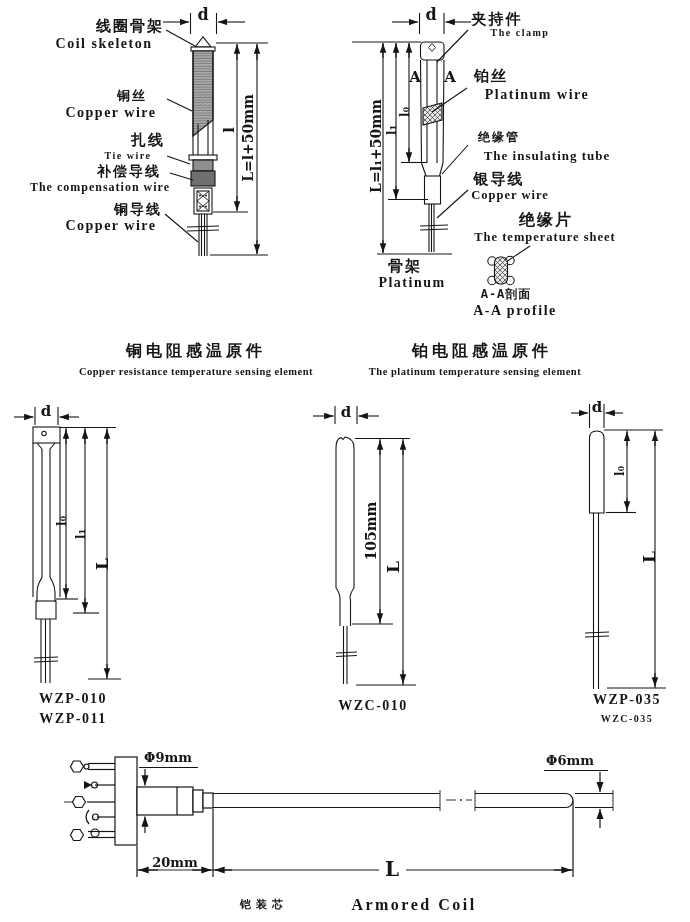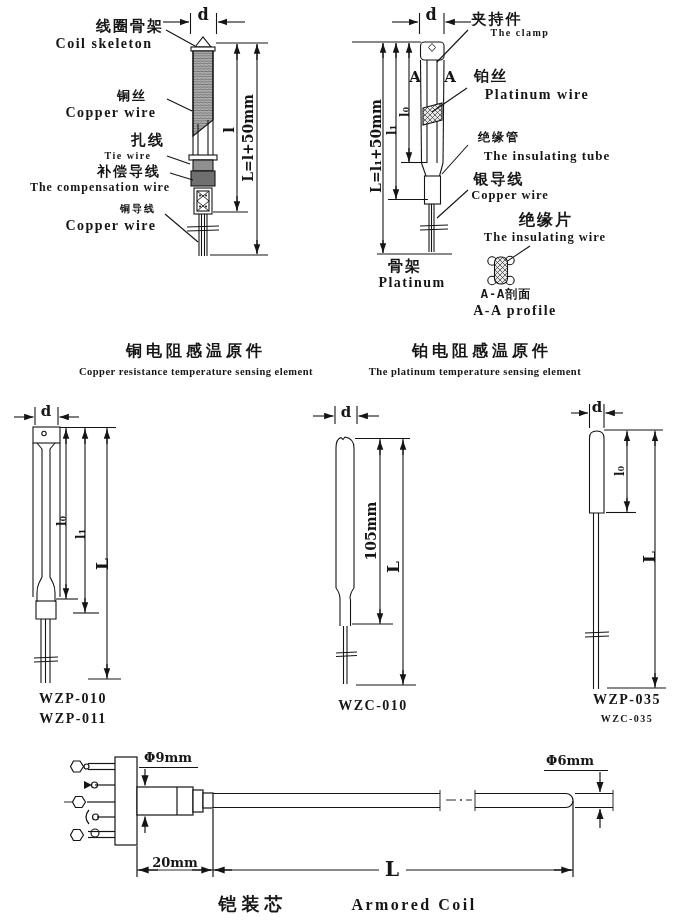--- a/index.html
+++ b/index.html
@@ -287,38 +287,38 @@
 <div class="lwrap">
 
   <div class="lbl zh" style="left:130px;top:27px;font-size:15px">线圈骨架</div>
   <div class="lbl en" style="left:104px;top:44px;font-size:14px">Coil skeleton</div>
   <div class="lbl zh" style="left:132px;top:96px;font-size:13px">铜丝</div>
   <div class="lbl en" style="left:111px;top:113px;font-size:14px">Copper wire</div>
   <div class="lbl zh" style="left:148px;top:141px;font-size:15px">扎线</div>
   <div class="lbl en" style="left:128px;top:156px;font-size:10px">Tie wire</div>
   <div class="lbl zh" style="left:129px;top:172px;font-size:14px">补偿导线</div>
   <div class="lbl en" style="left:100px;top:187px;font-size:12px;letter-spacing:1px">The compensation wire</div>
-  <div class="lbl zh" style="left:138px;top:210px;font-size:10px">铜导线</div>
+  <div class="lbl zh" style="left:138px;top:210px;font-size:14px">铜导线</div>
   <div class="lbl en" style="left:111px;top:226px;font-size:14px">Copper wire</div>
   <div class="lbl dim" style="left:203px;top:15px;font-size:16px">d</div>
   <div class="lbl dim rot" style="left:229px;top:130px;font-size:15px">l</div>
   <div class="lbl dim rot" style="left:248px;top:138px;font-size:14px">L=l+50mm</div>
   <div class="lbl zh" style="left:196px;top:352px;font-size:16px;letter-spacing:4px">铜电阻感温原件</div>
   <div class="lbl en" style="left:196px;top:372px;font-size:10.5px;letter-spacing:0.5px">Copper resistance temperature sensing element</div>
 
   <div class="lbl zh" style="left:497px;top:20px;font-size:15px">夹持件</div>
   <div class="lbl en" style="left:520px;top:33px;font-size:10px">The clamp</div>
   <div class="lbl zh" style="left:491px;top:77px;font-size:15px">铂丝</div>
   <div class="lbl en" style="left:537px;top:95px;font-size:14px">Platinum wire</div>
   <div class="lbl zh" style="left:499px;top:138px;font-size:12px">绝缘管</div>
   <div class="lbl en" style="left:547px;top:155px;font-size:13px;letter-spacing:1px">The insulating tube</div>
   <div class="lbl zh" style="left:499px;top:180px;font-size:15px">银导线</div>
   <div class="lbl en" style="left:510px;top:195px;font-size:12.5px;letter-spacing:1px">Copper wire</div>
   <div class="lbl zh" style="left:546px;top:221px;font-size:16px">绝缘片</div>
-  <div class="lbl en" style="left:545px;top:237px;font-size:12.5px;letter-spacing:1px">The insulating wire</div>
+  <div class="lbl en" style="left:545px;top:237px;font-size:12.5px;letter-spacing:1px">The temperature sheet</div>
   <div class="lbl zh" style="left:405px;top:267px;font-size:15px">骨架</div>
   <div class="lbl en" style="left:412px;top:283px;font-size:14px">Platinum</div>
   <div class="lbl zh" style="left:506px;top:295px;font-size:12px;letter-spacing:1px">A-A剖面</div>
   <div class="lbl en" style="left:515px;top:311px;font-size:14px">A-A profile</div>
   <div class="lbl dim" style="left:415px;top:77px;font-size:15px">A</div>
   <div class="lbl dim" style="left:450px;top:77px;font-size:15px">A</div>
   <div class="lbl dim" style="left:431px;top:15px;font-size:16px">d</div>
   <div class="lbl dim rot" style="left:405px;top:112px;font-size:12px">l₀</div>
   <div class="lbl dim rot" style="left:392px;top:130px;font-size:12px">l₁</div>
   <div class="lbl dim rot" style="left:376px;top:146px;font-size:14px">L=l₁+50mm</div>
@@ -340,17 +340,17 @@
   <div class="lbl dim" style="left:597px;top:407px;font-size:15px">d</div>
   <div class="lbl dim rot" style="left:620px;top:471px;font-size:12px">l₀</div>
   <div class="lbl dim rot" style="left:649px;top:557px;font-size:17px">L</div>
   <div class="lbl en" style="left:627px;top:700px;font-size:14px">WZP-035</div>
   <div class="lbl en" style="left:627px;top:719px;font-size:10px">WZC-035</div>
 
   <div class="lbl dim" style="left:168px;top:757px;font-size:13px">Φ9mm</div>
   <div class="lbl dim" style="left:570px;top:760px;font-size:13px">Φ6mm</div>
   <div class="lbl dim" style="left:175px;top:862px;font-size:13px">20mm</div>
   <div class="lbl dim" style="left:392px;top:869px;font-size:20px">L</div>
-  <div class="lbl zh" style="left:253px;top:905px;font-size:18px;letter-spacing:5px">铠装芯</div>
+  <div class="lbl zh" style="left:264px;top:905px;font-size:11px;letter-spacing:5px">铠装芯</div>
   <div class="lbl en" style="left:414px;top:905px;font-size:16px;letter-spacing:2.5px">Armored Coil</div>
 </div>
 
 </div>
 
 </body></html>

